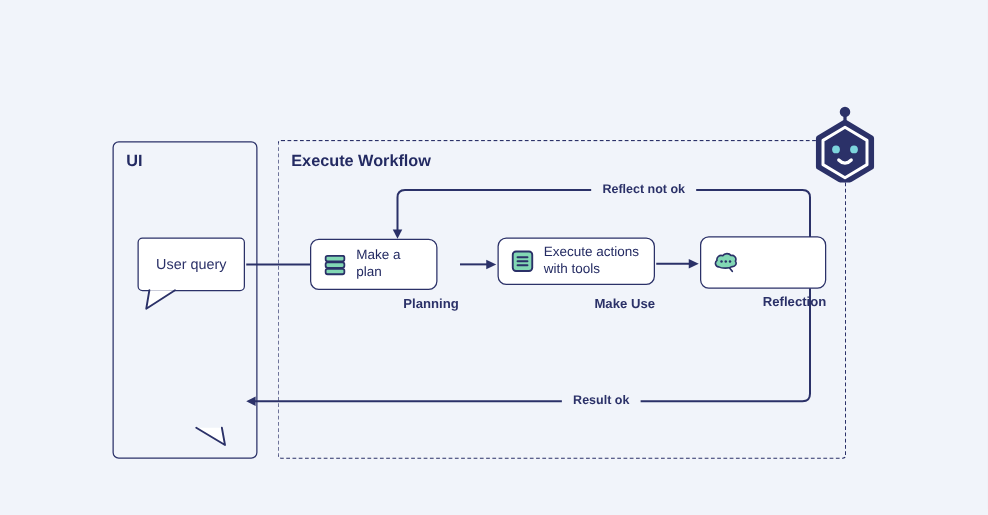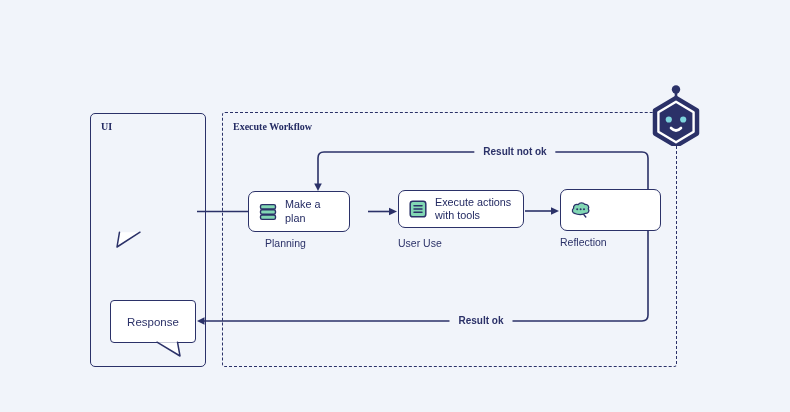--- a/index.html
+++ b/index.html
@@ -17,31 +17,31 @@
   svg.lines{position:absolute;left:0;top:0;z-index:1;}
   svg.overlay{position:absolute;left:0;top:0;z-index:4;pointer-events:none;}
 
   .stroke-ink{stroke:var(--line);stroke-width:1.6;fill:none;}
   .fill-ink{fill:var(--line);}
   .tail{fill:var(--box);stroke:var(--line);stroke-width:1.5;stroke-linejoin:round;stroke-linecap:round;}
 
   .panel{position:absolute;border:1.6px solid var(--line);background:transparent;z-index:2;}
   .panel.dashed{border-style:dashed;border-radius:3px;}
   .panel.solid{border-radius:5px;}
-  .panel-label{position:absolute;z-index:3;font-size:10px;font-weight:700;color:var(--ink);font-family:Liberation Serif, serif;}
+  .panel-label{position:absolute;z-index:3;font-size:13px;font-weight:700;color:var(--ink);}
 
   .bubble{position:absolute;z-index:3;background:var(--box);border:1.6px solid var(--line);
           border-radius:4px;display:flex;align-items:center;justify-content:center;
           font-size:11.5px;font-weight:500;color:var(--line);}
 
   .step{position:absolute;z-index:3;background:var(--box);border:1.5px solid var(--line);
         border-radius:7px;display:flex;align-items:center;gap:7px;padding:0 9px;
         font-size:10.8px;font-weight:500;color:var(--ink);line-height:1.25;}
   .step .ic{flex:0 0 auto;display:flex;}
-  .caption{position:absolute;z-index:3;text-align:left;font-size:10.5px;font-weight:400;color:var(--line);}
+  .caption{position:absolute;z-index:3;text-align:right;font-size:10.5px;font-weight:700;color:var(--line);}
 
   .edge-label{position:absolute;z-index:2;transform:translateX(-50%);background:var(--bg);
               padding:0 9px;font-size:10px;font-weight:600;color:var(--line);line-height:14px;white-space:nowrap;}
 
   .robot{position:absolute;left:652px;top:84px;z-index:5;}
   .icon-green{fill:var(--green);stroke:var(--line);}
 </style>
 </head>
 <body>
 
@@ -63,22 +63,22 @@
     <polygon class="fill-ink" points="318,191 314.2,183.5 321.8,183.5"></polygon>
     <polygon class="fill-ink" points="197,321 204.5,317.2 204.5,324.8"></polygon>
   </svg>
 
   <div class="panel solid" style="left:90px;top:113px;width:116px;height:254px;"></div>
   <span class="panel-label" style="left:101px;top:121px;">UI</span>
 
   <div class="panel dashed" style="left:222px;top:112px;width:455px;height:255px;"></div>
   <span class="panel-label" style="left:233px;top:121px;">Execute Workflow</span>
 
-  <div class="bubble" style="left:110px;top:300px;width:86px;height:43px;">
-    <span>Response</span>
+  <div class="bubble" style="left:110px;top:190px;width:86px;height:43px;">
+    <span>User query</span>
   </div>
 
   <div class="step" style="left:248px;top:191px;width:102px;height:41px;">
     <span class="ic">
       <svg width="20" height="20" viewBox="0 0 20 20">
         <rect class="icon-green" x="2.5" y="2.6" width="15" height="4.4" rx="1.6" stroke-width="1.4"></rect>
         <rect class="icon-green" x="2.5" y="7.8" width="15" height="4.4" rx="1.6" stroke-width="1.4"></rect>
         <rect class="icon-green" x="2.5" y="13" width="15" height="4.4" rx="1.6" stroke-width="1.4"></rect>
       </svg>
     </span>
@@ -88,36 +88,36 @@
 
   <div class="step" style="left:398px;top:190px;width:126px;height:38px;">
     <span class="ic">
       <svg width="20" height="20" viewBox="0 0 20 20">
         <rect class="icon-green" x="2.2" y="2.2" width="15.6" height="15.6" rx="2.6" stroke-width="1.5"></rect>
         <path d="M6,6.8 H14 M6,10 H14 M6,13.2 H14" stroke="var(--line)" stroke-width="1.5" stroke-linecap="round" fill="none"></path>
       </svg>
     </span>
     <span>Execute actions with tools</span>
   </div>
-  <div class="caption" style="left:398px;top:237px;width:126px;">User Use</div>
+  <div class="caption" style="left:398px;top:237px;width:126px;">Make Use</div>
 
   <div class="step" style="left:560px;top:189px;width:101px;height:42px;">
     <span class="ic">
       <svg width="21" height="18" viewBox="0 0 21 18">
         <path class="icon-green" stroke-width="1.3" stroke-linejoin="round" d="M5,12.5 C2.2,12.3 1.5,8.8 3.6,7.3 C3,4.6 5.8,2.6 8.2,3.6 C9.6,1.4 13.4,1.4 14.8,3.4 C17.6,2.8 19.6,5.6 18.3,7.9 C19.8,9.9 18.2,12.6 15.6,12.3 C13.5,13.9 7.5,13.9 5,12.5 Z"></path>
         <circle cx="7.2" cy="8.2" r="1" fill="var(--line)"></circle>
         <circle cx="10.6" cy="8.2" r="1" fill="var(--line)"></circle>
         <circle cx="14" cy="8.2" r="1" fill="var(--line)"></circle>
         <path d="M13.8,13.6 L15.8,16" stroke="var(--line)" stroke-width="1.4" stroke-linecap="round" fill="none"></path>
       </svg>
     </span>
   </div>
   <div class="caption" style="left:560px;top:236px;width:101px;">Reflection</div>
 
-  <span class="edge-label" style="left:515px;top:145px;">Result not ok</span>
+  <span class="edge-label" style="left:515px;top:145px;">Reflect not ok</span>
   <span class="edge-label" style="left:481px;top:314px;">Result ok</span>
 
   <svg class="overlay" width="790" height="412">
     <path class="tail" d="M119.5,232.2 L117,247 L140,232.2"></path>
     <path class="tail" d="M177.5,342.2 L180,356 L157,342.2"></path>
   </svg>
 
   <svg class="robot" width="48" height="62" viewBox="0 0 48 62">
     <circle cx="24" cy="5.5" r="4.2" fill="var(--line)"></circle>
     <line x1="24" y1="9" x2="24" y2="17" stroke="var(--line)" stroke-width="2.6"></line>

